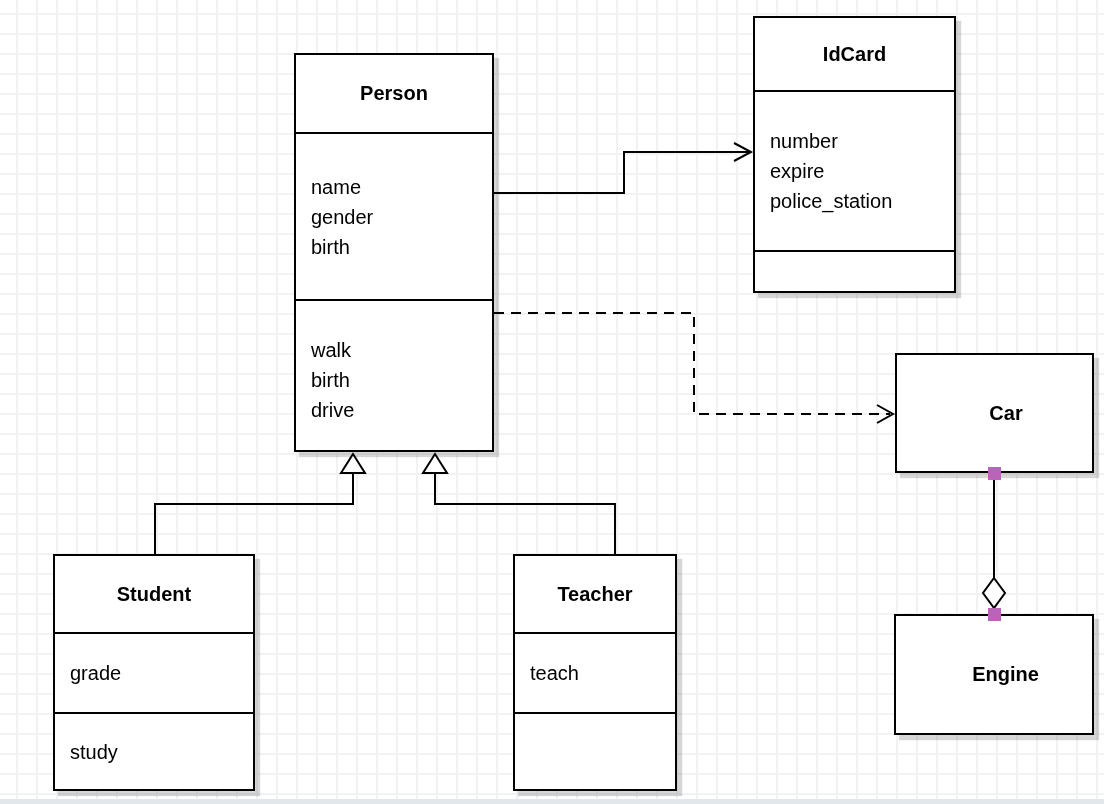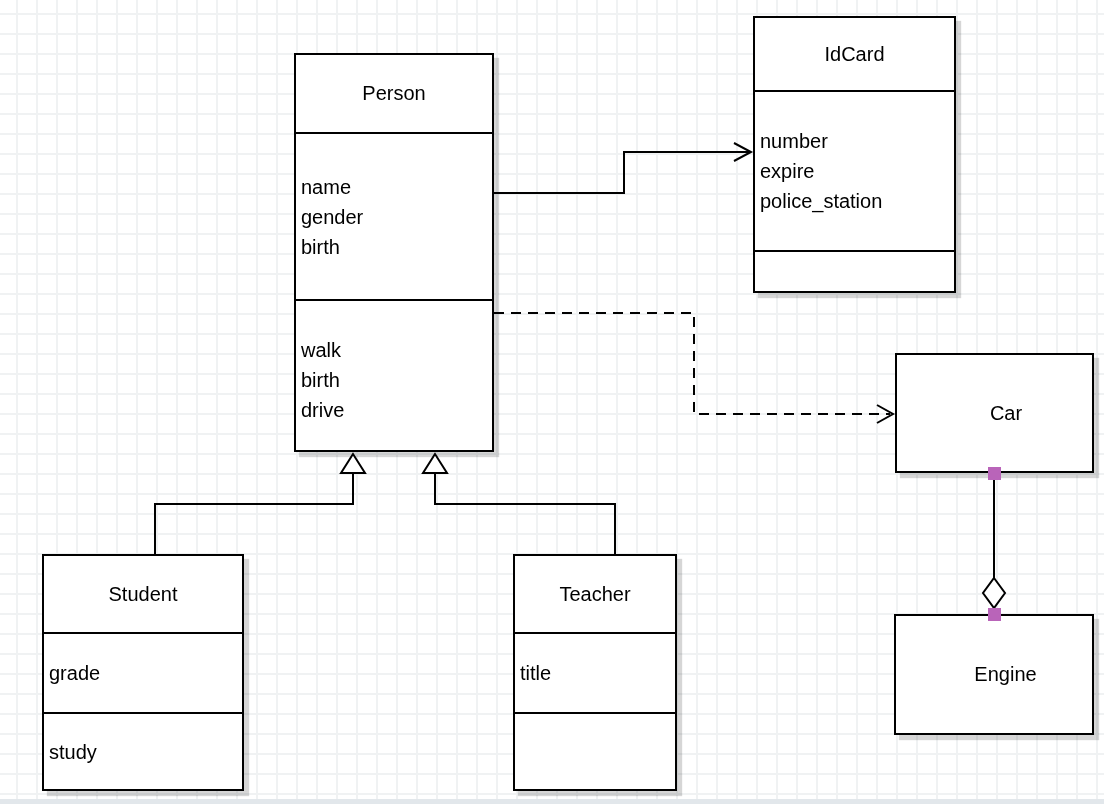--- a/index.html
+++ b/index.html
@@ -31,32 +31,32 @@
     background: #ffffff;
     border: 2px solid #000;
     box-shadow: 5px 5px 1px rgba(0,0,0,0.16);
     color: #000;
   }
 
   .cls-title {
     display: flex;
     align-items: center;
     justify-content: center;
-    font-weight: normal;
+    font-weight: bold;
     font-size: 20px;
     border-bottom: 2px solid #000;
   }
 
   .cls-title.solo { border-bottom: none; height: 100%; padding-left: 23px; }
 
   .cls-section {
     display: flex;
     flex-direction: column;
     justify-content: center;
-    padding-left: 5px;
+    padding-left: 15px;
     font-size: 20px;
   }
 
   .cls-section.divided { border-bottom: 2px solid #000; }
 
   .member { line-height: 30px; white-space: nowrap; }
 
   .page-edge {
     position: absolute;
     left: 0; bottom: 0;
@@ -86,34 +86,34 @@
   <div class="uml-class" style="left:753px;top:16px;width:203px;height:277px;">
     <div class="cls-title" style="height:74px">IdCard</div>
     <div class="cls-section divided" style="height:160px">
       <div class="member">number</div>
       <div class="member">expire</div>
       <div class="member">police_station</div>
     </div>
     <div class="cls-section" style="height:39px"></div>
   </div>
 
-  <div class="uml-class" style="left:42px;top:554px;width:202px;height:237px;">
+  <div class="uml-class" style="left:53px;top:554px;width:202px;height:237px;">
     <div class="cls-title" style="height:78px">Student</div>
     <div class="cls-section divided" style="height:80px">
       <div class="member">grade</div>
     </div>
     <div class="cls-section" style="height:75px">
       <div class="member">study</div>
     </div>
   </div>
 
   <div class="uml-class" style="left:513px;top:554px;width:164px;height:237px;">
     <div class="cls-title" style="height:78px">Teacher</div>
     <div class="cls-section divided" style="height:80px">
-      <div class="member">title</div>
+      <div class="member">teach</div>
     </div>
   </div>
 
   <div class="uml-class" style="left:895px;top:353px;width:199px;height:120px;">
     <div class="cls-title solo">Car</div>
   </div>
 
   <div class="uml-class" style="left:894px;top:614px;width:200px;height:121px;">
     <div class="cls-title solo">Engine</div>
   </div>

